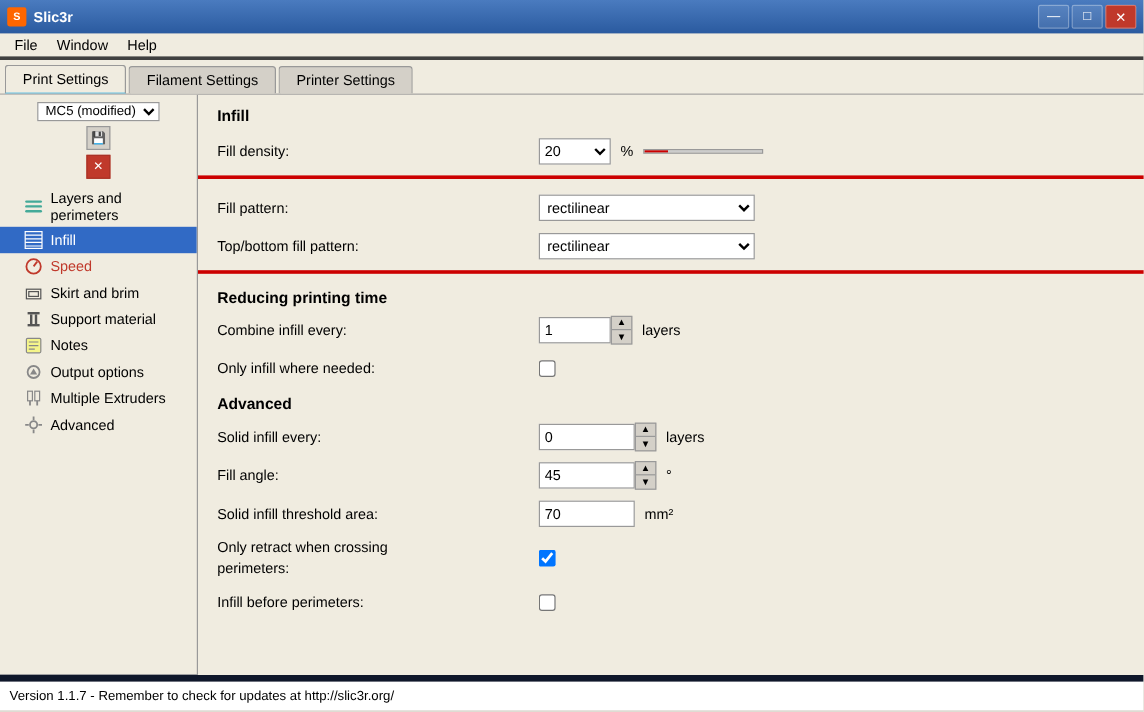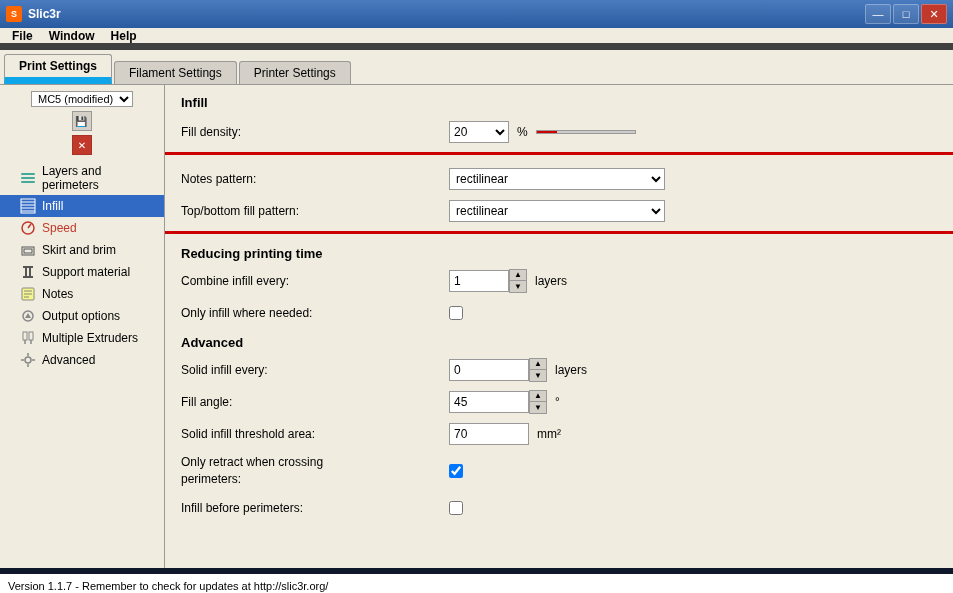--- a/index.html
+++ b/index.html
@@ -24,26 +24,25 @@
       width: 26px; height: 20px; border: 1px solid rgba(255,255,255,0.3);
       background: rgba(255,255,255,0.1); color: white; cursor: pointer;
       display: flex; align-items: center; justify-content: center; font-size: 11px;
       border-radius: 2px;
     }
     .title-btn.close { background: #c0392b; }
 
     
     .menu-bar {
       background: #f0ece0;
-      border-bottom: 7px solid #404040;
+      border-bottom: 3px solid #404040;
       height: 22px;
       display: flex;
       align-items: center;
       padding: 0 4px;
-      font-weight: bold;
     }
     .menu-item {
       padding: 2px 8px;
       cursor: pointer;
       font-size: 12px;
       color: #000;
     }
 
     
     .tab-bar {
@@ -58,22 +57,22 @@
       padding: 4px 14px;
       border: 1px solid #999;
       border-bottom: none;
       background: #d4d0c8;
       cursor: pointer;
       font-size: 12px;
       border-radius: 3px 3px 0 0;
     }
     .tab.active {
       background: #f0ece0;
-      border-bottom: 7px solid #0ea5e9;
-      font-weight: bold;
+      border-bottom: 1px solid #0ea5e9;
+      font-weight: normal;
       z-index: 1;
     }
 
     
     .main-content {
       display: flex;
       height: calc(593px - 28px - 22px - 30px - 30px);
       background: #f0ece0;
     }
 
@@ -210,21 +209,21 @@
       cursor: pointer;
       line-height: 1;
     }
     .spinner-btn:first-child { border-bottom: 1px solid #999; }
 
     select.form-select {
       height: 22px;
       border: 1px solid #999;
       background: white;
       font-size: 12px;
-      width: 216px;
+      width: 180px;
       padding: 0 2px;
     }
 
     .unit-label {
       font-size: 12px;
       color: #000;
       margin-left: 4px;
     }
 
     input[type="checkbox"] {
@@ -429,21 +428,21 @@
           <option value="20">20</option>
         </select>
         <span class="unit-label">%</span>
         <div class="slider-bar"></div>
       </div>
     </div>
 
     <div class="red-line"></div>
 
     <div class="form-row">
-      <div class="form-label">Notes pattern:</div>
+      <div class="form-label">Fill pattern:</div>
       <div class="form-control">
         <select class="form-select">
           <option value="rectilinear">rectilinear</option>
           <option value="line">line</option>
           <option value="concentric">concentric</option>
           <option value="honeycomb">honeycomb</option>
         </select>
       </div>
     </div>
 

